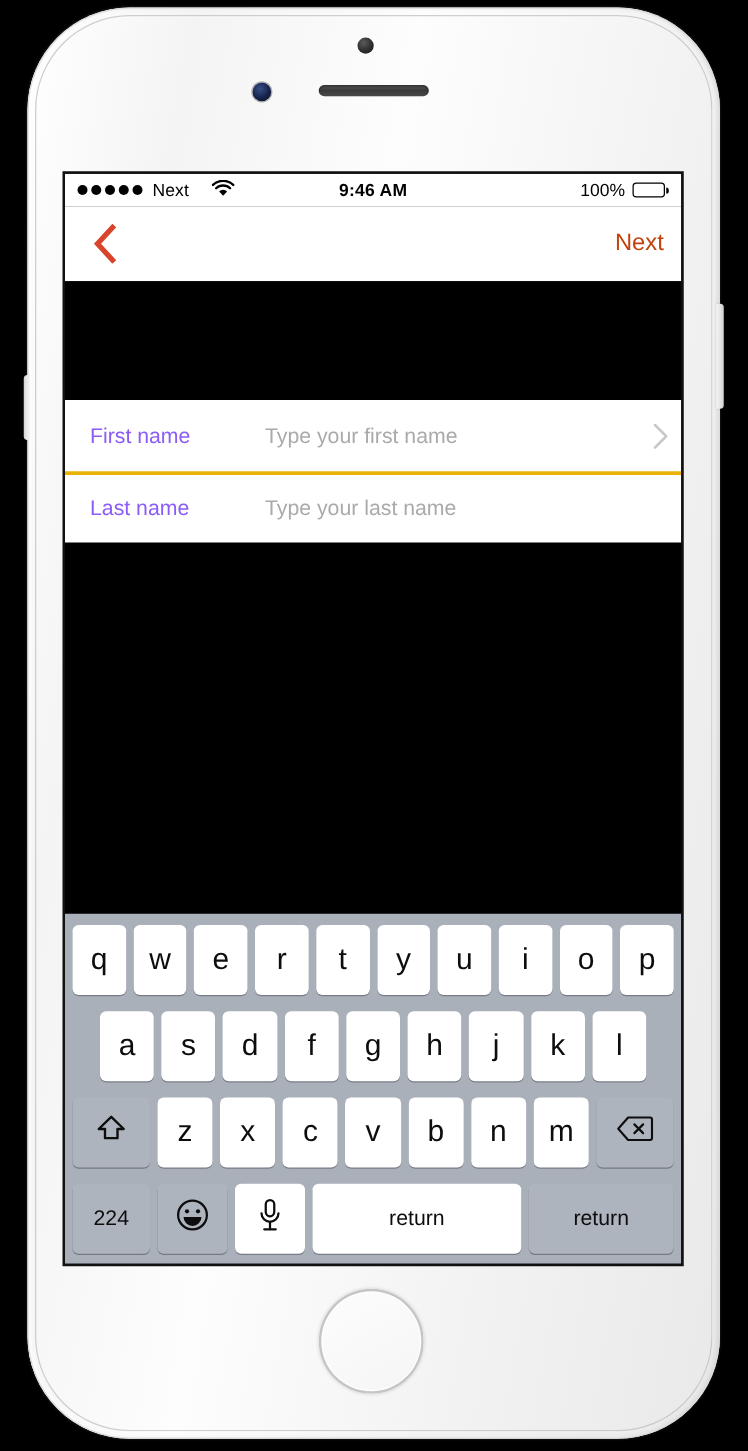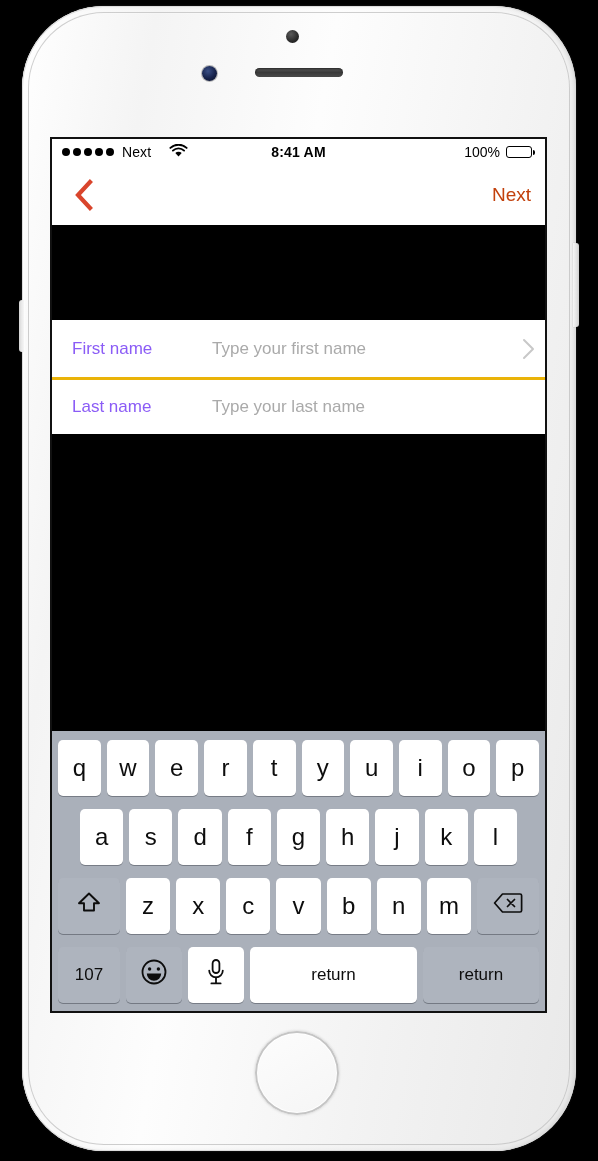--- a/index.html
+++ b/index.html
@@ -325,21 +325,21 @@
         </span>
       <span class="carrier">Next</span>
       <span class="wifi-icon">
         <svg width="19" height="14" viewBox="0 0 19 14">
           <path d="M9.5 12.6 L6.3 9.1 a4.6 4.6 0 0 1 6.4 0 Z" fill="#000"></path>
           <path d="M3.9 6.6 a8.1 8.1 0 0 1 11.2 0" fill="none" stroke="#000" stroke-width="1.9" stroke-linecap="round"></path>
           <path d="M1.4 3.9 a11.8 11.8 0 0 1 16.2 0" fill="none" stroke="#000" stroke-width="1.9" stroke-linecap="round"></path>
         </svg>
       </span>
     </div>
-    <div class="sb-center">8:41 AM</div>
+    <div class="sb-center">9:46 AM</div>
     <div class="sb-right">
       <span class="battery-pct">100%</span>
       <span class="battery">
         <span class="battery-fill" id="battery-fill" style="width: 100%;"></span>
       </span>
     </div>
   </div>
 
   <div id="nav-bar">
     <div id="back-button">
@@ -422,21 +422,21 @@
           <span>
             <svg width="30" height="22" viewBox="0 0 30 22">
               <path d="M9.5 2 H27 a1.6 1.6 0 0 1 1.6 1.6 v14.8 A1.6 1.6 0 0 1 27 20 H9.5 L1.6 11 Z" fill="none" stroke="#0d0d0d" stroke-width="1.7" stroke-linejoin="round"></path>
               <path d="M14.5 7.5 L21.5 14.5 M21.5 7.5 L14.5 14.5" stroke="#0d0d0d" stroke-width="1.7" stroke-linecap="round"></path>
             </svg>
           </span>
         </div>
       </div>
 
       <div class="kb-row r4">
-        <div class="key gray numkey">107</div>
+        <div class="key gray numkey">224</div>
         <div class="key gray emoji">
           <span>
             <svg width="28" height="28" viewBox="0 0 28 28">
               <circle cx="14" cy="14" r="11.5" fill="none" stroke="#0d0d0d" stroke-width="1.8"></circle>
               <circle cx="9.6" cy="11" r="1.7" fill="#0d0d0d"></circle>
               <circle cx="18.4" cy="11" r="1.7" fill="#0d0d0d"></circle>
               <path d="M6.8 15.6 h14.4 a7.2 7.2 0 0 1 -14.4 0 Z" fill="#0d0d0d"></path>
             </svg>
           </span>
         </div>

